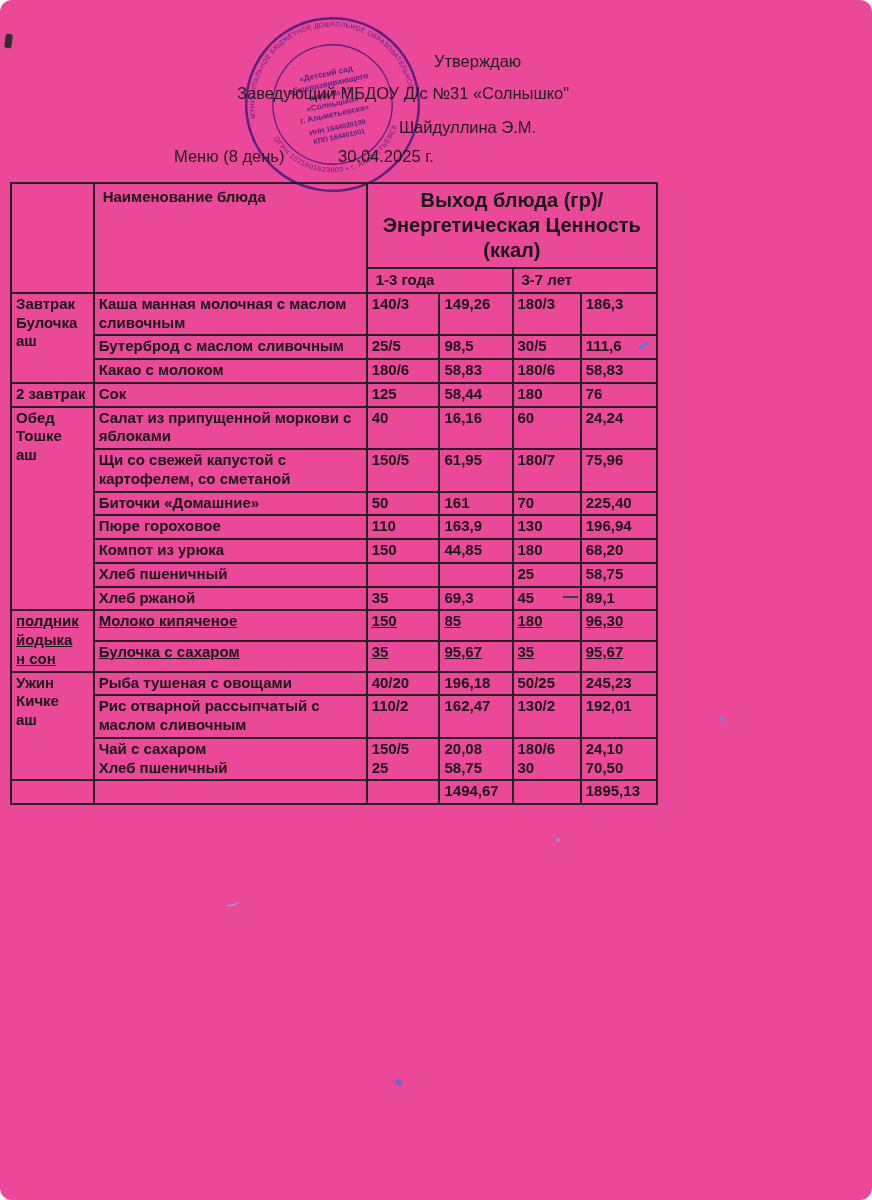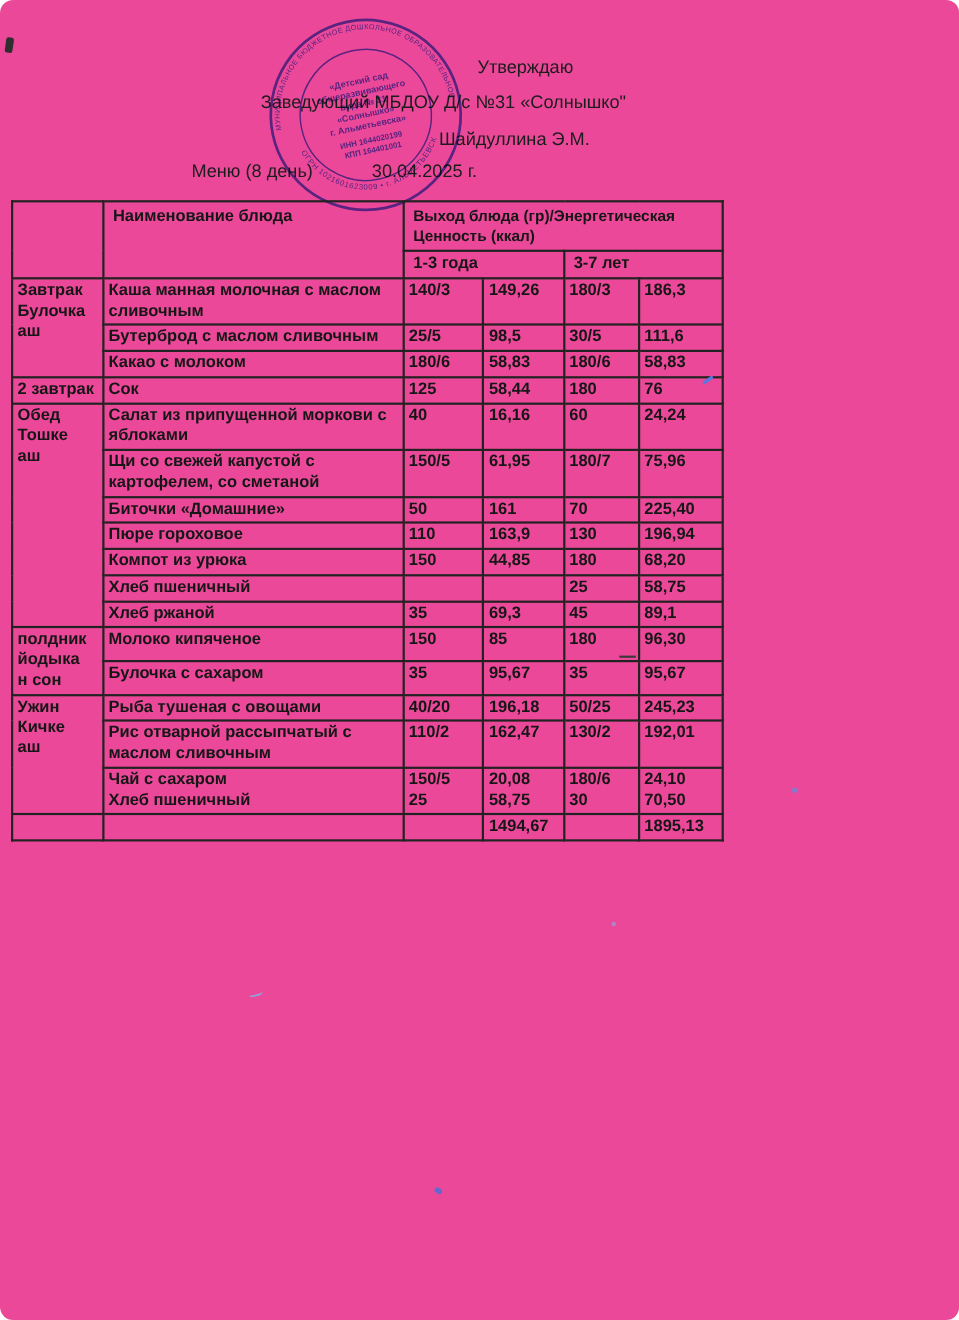--- a/index.html
+++ b/index.html
@@ -42,32 +42,33 @@
   }
   .menu-table td, .menu-table th {
     border: 2px solid #222222;
     padding: 1px 4px 2px 4px;
     vertical-align: top;
     text-align: left;
     font-size: 15px;
     line-height: 1.25;
   }
   .menu-table th.val-head {
-    font-size: 14px;
+    text-align: center;
+    font-size: 20px;
     padding: 4px 8px;
   }
   .menu-table th.name-head { padding: 4px 8px; font-size: 15px; }
   .menu-table th.age-head { font-size: 15px; padding: 2px 8px; }
   .cat   { white-space: pre-line; font-size: 15px; width: 68px; }
   .cat-sm{ font-size: 12px; }
   .cat-md{ font-size: 13px; }
   .name  { white-space: pre-line; }
   .val   { white-space: pre-line; }
   .total-cell { font-size: 13px; }
-  tr.tall td { height: 27px; }
+  tr.tall td { height: 27px; text-decoration: underline; }
 
   
   .artifact { position: absolute; pointer-events: none; }
   .a-corner { left: 5px;  top: 34px;  width: 7px;  height: 14px; background: #2f2f2f; transform: rotate(8deg); border-radius: 2px; }
   .a-dash   { left: 563px; top: 596px; width: 15px; height: 2px; background: #3a3a3a; }
   .a-blue1  { left: 638px; top: 344px; width: 11px; height: 3px; background: #5a78e0; transform: rotate(-35deg); border-radius: 2px; }
   .a-blue2  { left: 720px; top: 716px; width: 5px;  height: 5px; background: #6e86d8; border-radius: 50%; opacity:.8; }
   .a-blue3  { left: 226px; top: 901px; width: 13px; height: 5px; border-bottom: 2px solid #7fb3e8; border-radius: 50%; transform: rotate(-15deg); opacity:.85; }
   .a-blue4  { left: 395px; top: 1080px; width: 7px; height: 5px; background: #4f6fd8; transform: rotate(25deg); border-radius: 2px; opacity:.85; }
   .a-blue5  { left: 556px; top: 838px; width: 4px; height: 4px; background: #8aa4e0; border-radius: 50%; opacity:.7; }

